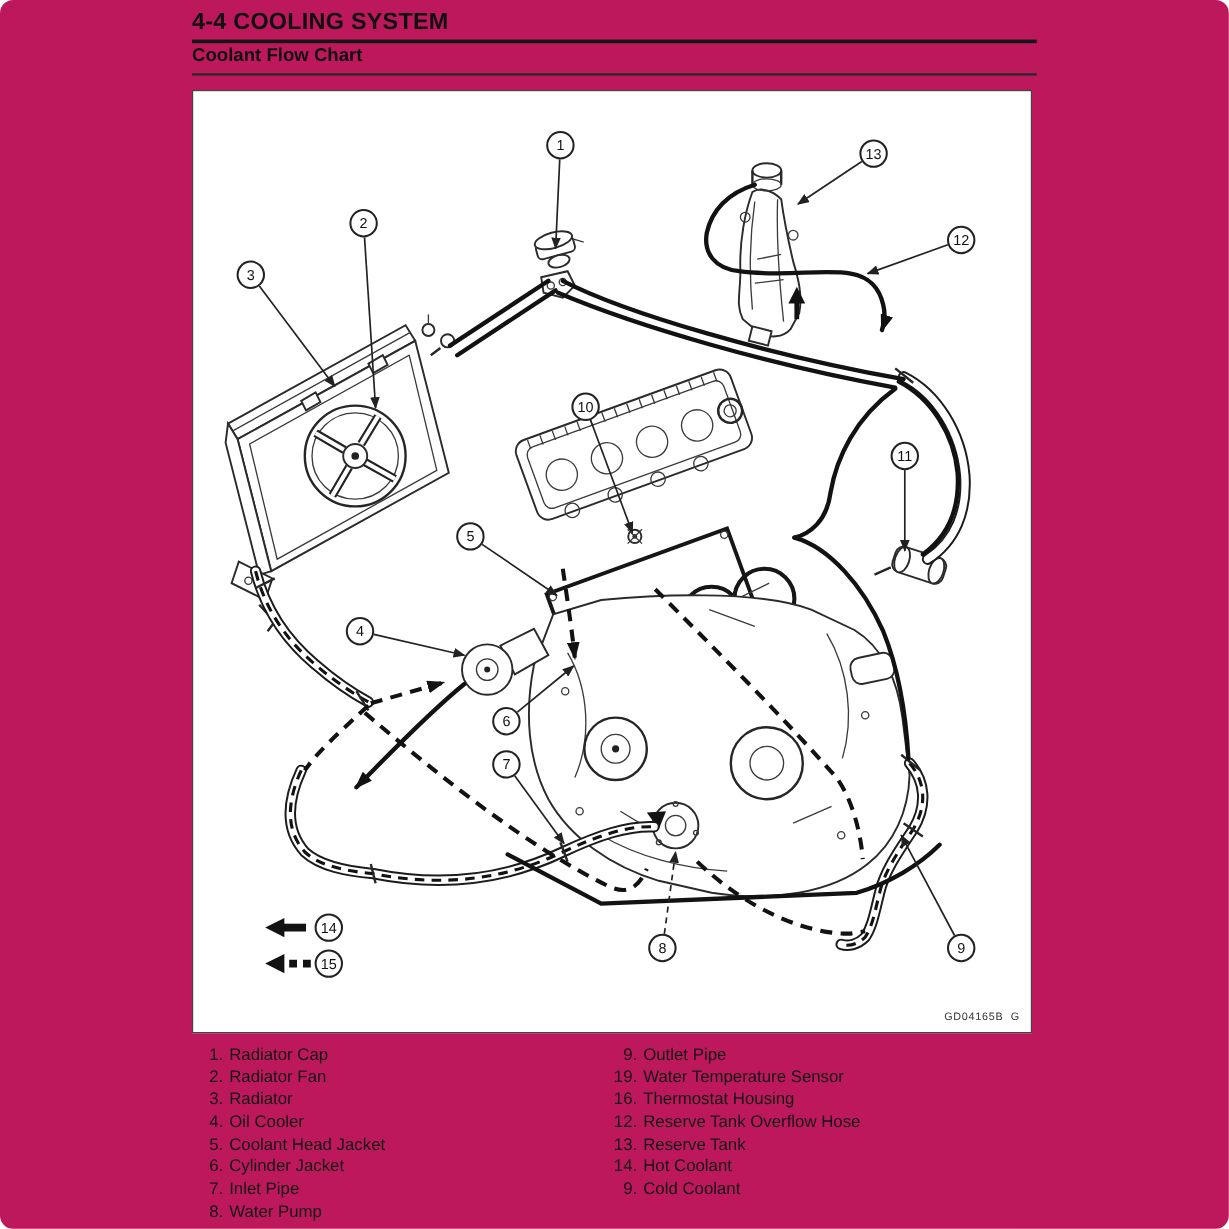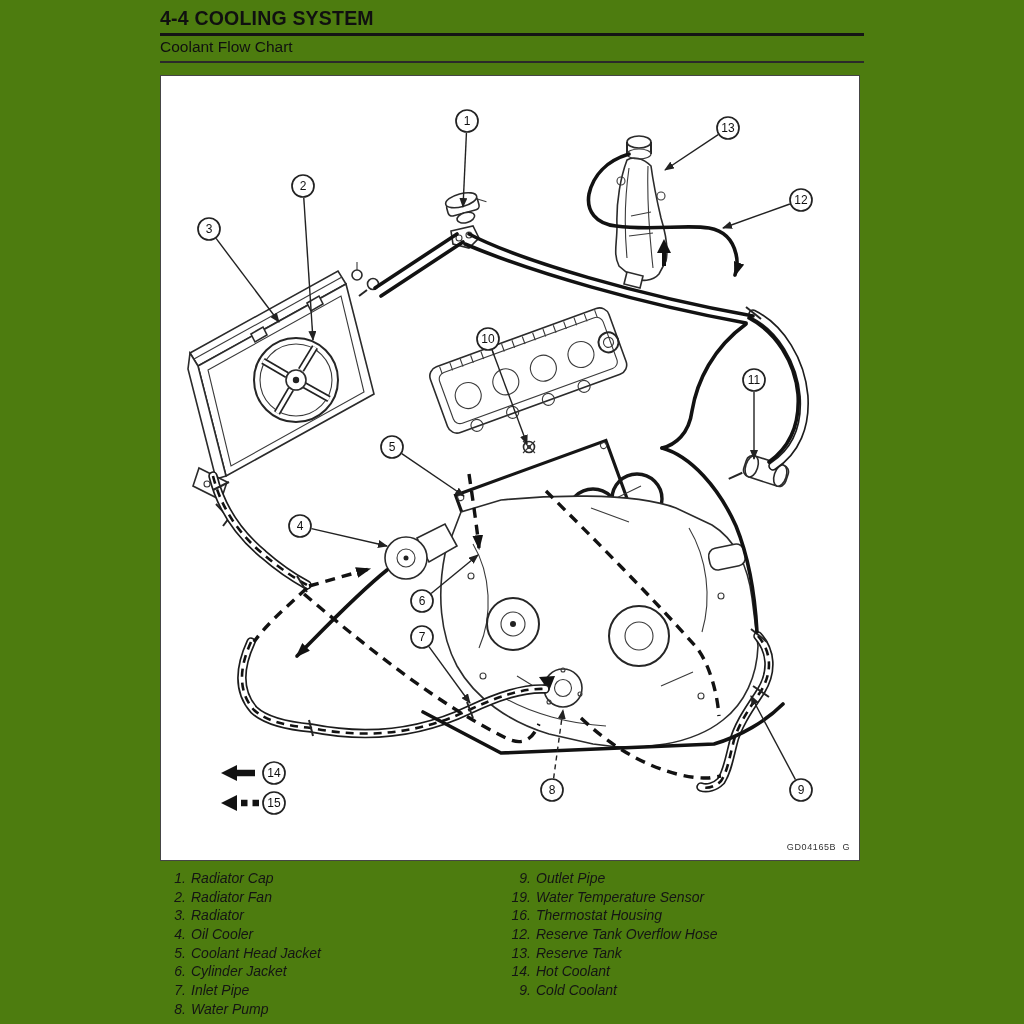--- a/index.html
+++ b/index.html
@@ -1,22 +1,22 @@
 <!DOCTYPE html>
 <html><head>
 <meta charset="utf-8">
 <style>
   html,body{margin:0;padding:0;background:#ffffff;width:1024px;height:1024px;overflow:hidden;
     font-family:"Liberation Sans", sans-serif;-webkit-font-smoothing:antialiased;}
-  .page{position:absolute;inset:0;background:#4d7c0f;}
+  .page{position:absolute;inset:0;background:#be185d;border-radius:11px;}
   
   .hdr{position:absolute;left:160px;top:0;width:704px;}
   .title{position:absolute;left:0;top:7px;font-size:19.5px;font-weight:bold;color:#101010;letter-spacing:.2px;white-space:nowrap;}
   .rule1{position:absolute;left:0;top:33px;width:704px;height:2.6px;background:#151515;}
-  .subtitle{position:absolute;left:0;top:38px;font-size:15.5px;font-weight:normal;color:#101010;white-space:nowrap;}
+  .subtitle{position:absolute;left:0;top:38px;font-size:15.5px;font-weight:bold;color:#101010;white-space:nowrap;}
   .rule2{position:absolute;left:0;top:61px;width:704px;height:2px;background:#2a2a2a;}
   
   .figbox{position:absolute;left:160px;top:75px;width:700px;height:786px;border:1.6px solid #454545;background:#fff;box-sizing:border-box;}
   .figbox svg{position:absolute;left:0;top:0;}
   .figcode{position:absolute;right:9px;bottom:8px;font-size:9px;color:#333;letter-spacing:.6px;white-space:pre;}
   
   .part{fill:#fff;stroke:#2b2b2b;stroke-width:1.6;}
   .thin{fill:none;stroke:#3a3a3a;stroke-width:1.1;}
   .med{fill:none;stroke:#262626;stroke-width:2;}
   .hot{fill:none;stroke:#121212;stroke-width:3.6;stroke-linecap:round;}
@@ -24,21 +24,21 @@
   .coldthin{fill:none;stroke:#121212;stroke-width:2.6;stroke-dasharray:8 6;}
   .tube-o{fill:none;stroke:#1c1c1c;stroke-width:9.5;stroke-linecap:round;}
   .tube-i{fill:none;stroke:#ffffff;stroke-width:6.2;stroke-linecap:round;}
   .co{fill:#fff;stroke:#222;stroke-width:1.7;}
   .co-num{font-family:"Liberation Sans",sans-serif;font-size:12px;fill:#111;text-anchor:middle;}
   .leader{stroke:#222;stroke-width:1.4;fill:none;}
   .leader-dashed{stroke-dasharray:5 4;}
   .arrfill{fill:#121212;stroke:none;}
   
   .legend{position:absolute;left:160px;top:869px;width:704px;}
-  .col{position:absolute;top:0;font-style:italic;}
+  .col{position:absolute;top:0;}
   .col ul{list-style:none;margin:0;padding:0;}
   .col li{height:18.7px;line-height:18.7px;font-size:14px;color:#141414;white-space:nowrap;}
   .lnum{display:inline-block;width:24px;text-align:right;margin-right:5px;}
   .col-left{left:2px;}
   .col-right{left:347px;}
 </style>
 </head>
 <body>
 
 <div class="page">

